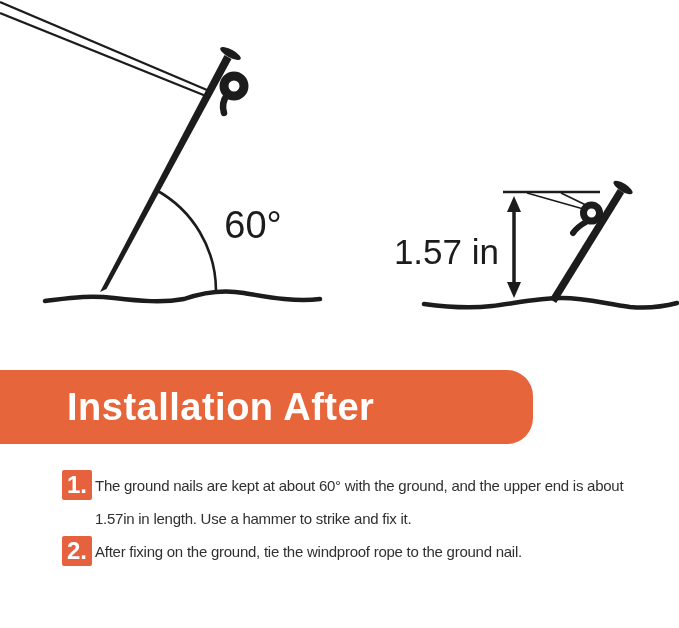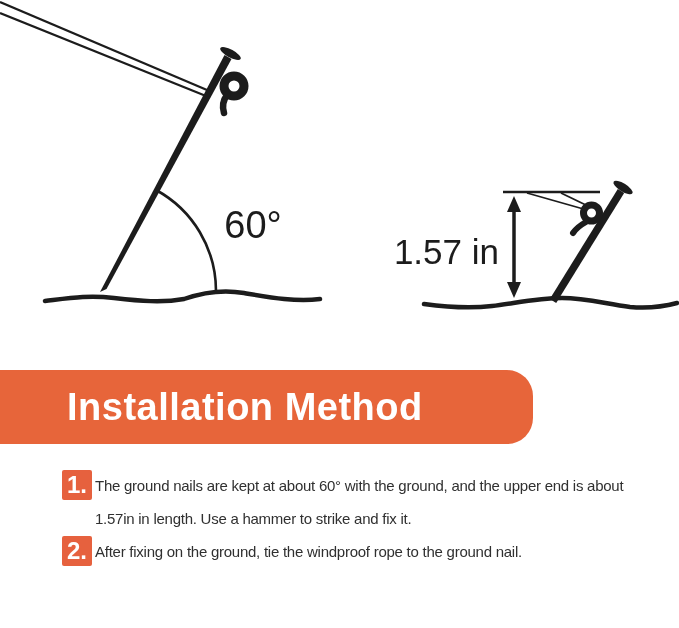--- a/index.html
+++ b/index.html
@@ -105,21 +105,21 @@
       <circle class="ln" cx="591.5" cy="213" r="8" stroke-width="7"></circle>
       <path class="ln" d="M586,222 Q577,227 573,233" stroke-width="6" stroke-linecap="round"></path>
       <line class="ln" x1="514" y1="207" x2="514" y2="287" stroke-width="3.5"></line>
       <polygon class="fl" points="514,196 507,212 521,212"></polygon>
       <polygon class="fl" points="514,298 507,282 521,282"></polygon>
       <text class="lbl" x="499" y="264" font-size="35" text-anchor="end">1.57 in</text>
     </g>
   </svg>
 
   <div class="banner">
-    <span class="banner-title">Installation Method</span>
+    <span class="banner-title">Installation After</span>
   </div>
 
   <div class="instructions">
     <div class="item">
       <span class="badge">1.</span>
       <p class="itext">The ground nails are kept at about 60° with the ground, and the upper end is about 1.57in in length. Use a hammer to strike and fix it.</p>
     </div>
     <div class="item">
       <span class="badge">2.</span>
       <p class="itext">After fixing on the ground, tie the windproof rope to the ground nail.</p>

